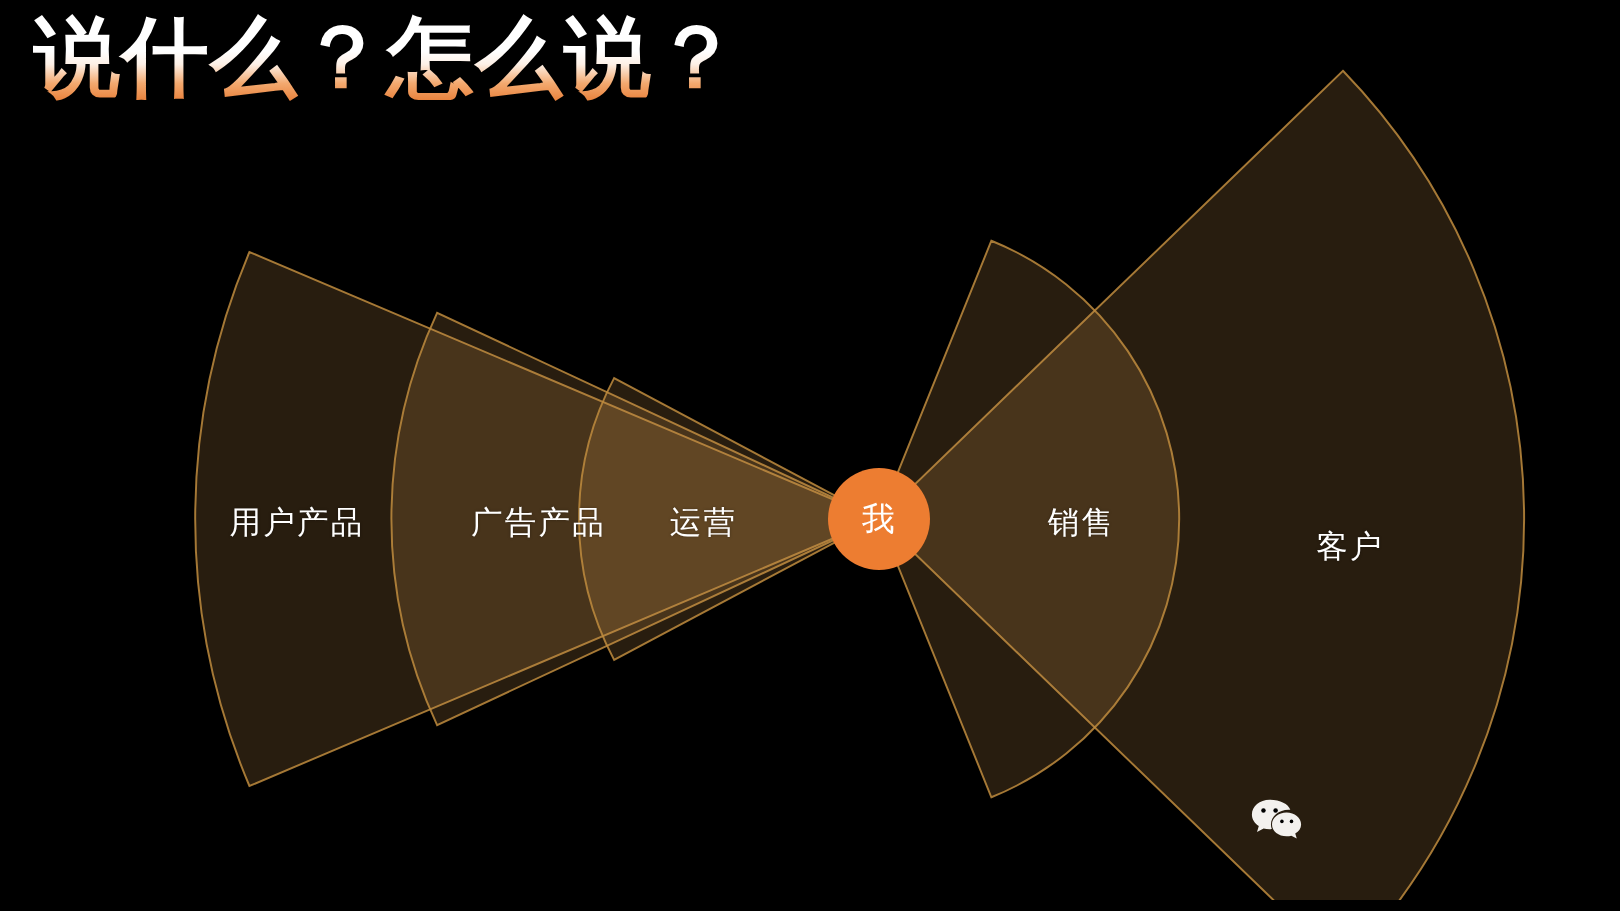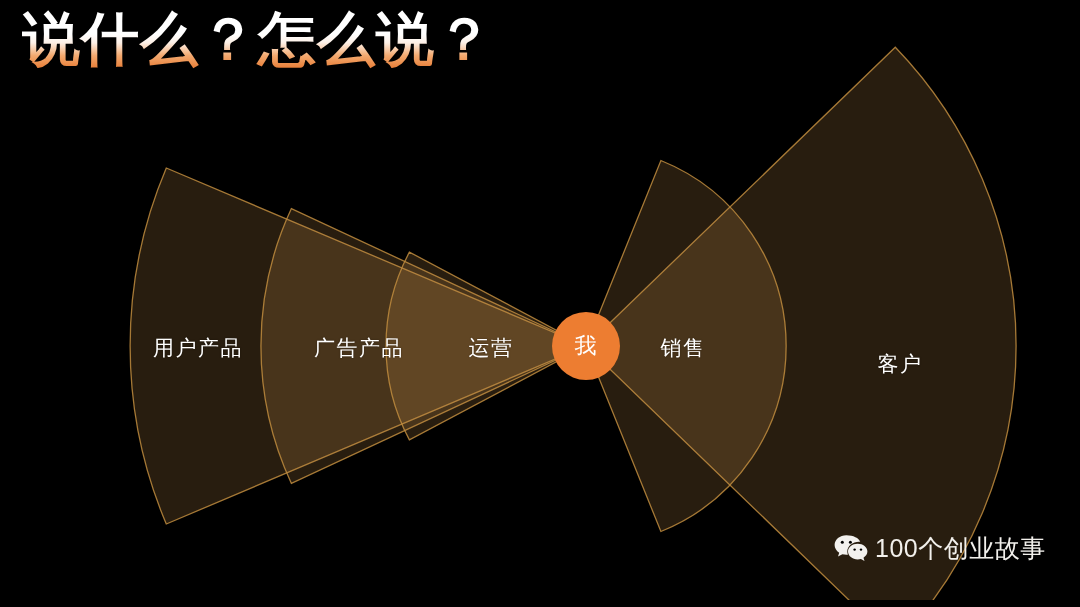--- a/index.html
+++ b/index.html
@@ -114,23 +114,23 @@
       <path d="M 586 346 L 660.9 160.5 A 200 200 0 0 1 660.9 531.5 Z" fill="#C8924A" fill-opacity="0.20" stroke="#C08C3E" stroke-width="1.3" stroke-opacity="0.85"></path>
     </g>
 
     <circle cx="586" cy="346" r="34" fill="#ED7D31"></circle>
   </svg>
 
   <div class="sector-label" style="left:198px; top:348px;font-family:Liberation Mono, monospace;">用户产品</div>
 
   <div class="sector-label" style="left:359px; top:348px;">广告产品</div>
 
-  <div class="sector-label" style="left:491px; top:348px;">运营</div>
+  <div class="sector-label" style="left:469px; top:348px;">运营</div>
 
-  <div class="sector-label" style="left:683px; top:348px;">销售</div>
+  <div class="sector-label" style="left:721px; top:348px;">销售</div>
 
   <div class="sector-label" style="left:900px; top:348px;margin-top:16px;">客户</div>
 
   <div class="hub-label" style="left:586px; top:346px;">我</div>
 
   <div id="watermark">
     <svg width="34" height="30" viewBox="0 0 34 30">
 
       <path d="M12.4 1.2 C5.8 1.2 0.6 5.6 0.6 11.0 C0.6 14.1 2.4 16.9 5.2 18.7
                L4.0 22.6 L8.4 20.3 C9.7 20.6 11.0 20.8 12.4 20.8
@@ -139,16 +139,15 @@
                C25.0 4.0 19.3 1.2 12.4 1.2 Z" fill="#f3f1ee"></path>
       <circle cx="8.3" cy="8.3" r="1.5" fill="#000000"></circle>
       <circle cx="16.4" cy="8.3" r="1.5" fill="#000000"></circle>
 
       <path d="M33.4 17.6 C33.4 13.2 29.0 9.7 23.7 9.7 C18.4 9.7 14.0 13.2 14.0 17.6
                C14.0 22.0 18.4 25.5 23.7 25.5 C24.8 25.5 25.9 25.3 26.9 25.1
                L30.5 27.0 L29.5 23.7 C31.9 22.2 33.4 20.1 33.4 17.6 Z" fill="#f3f1ee"></path>
       <circle cx="20.6" cy="15.6" r="1.2" fill="#000000"></circle>
       <circle cx="27.0" cy="15.6" r="1.2" fill="#000000"></circle>
     </svg>
-    <span class="wm-text">100个创业故事</span>
   </div>
 
 </div>
 
 </body></html>

